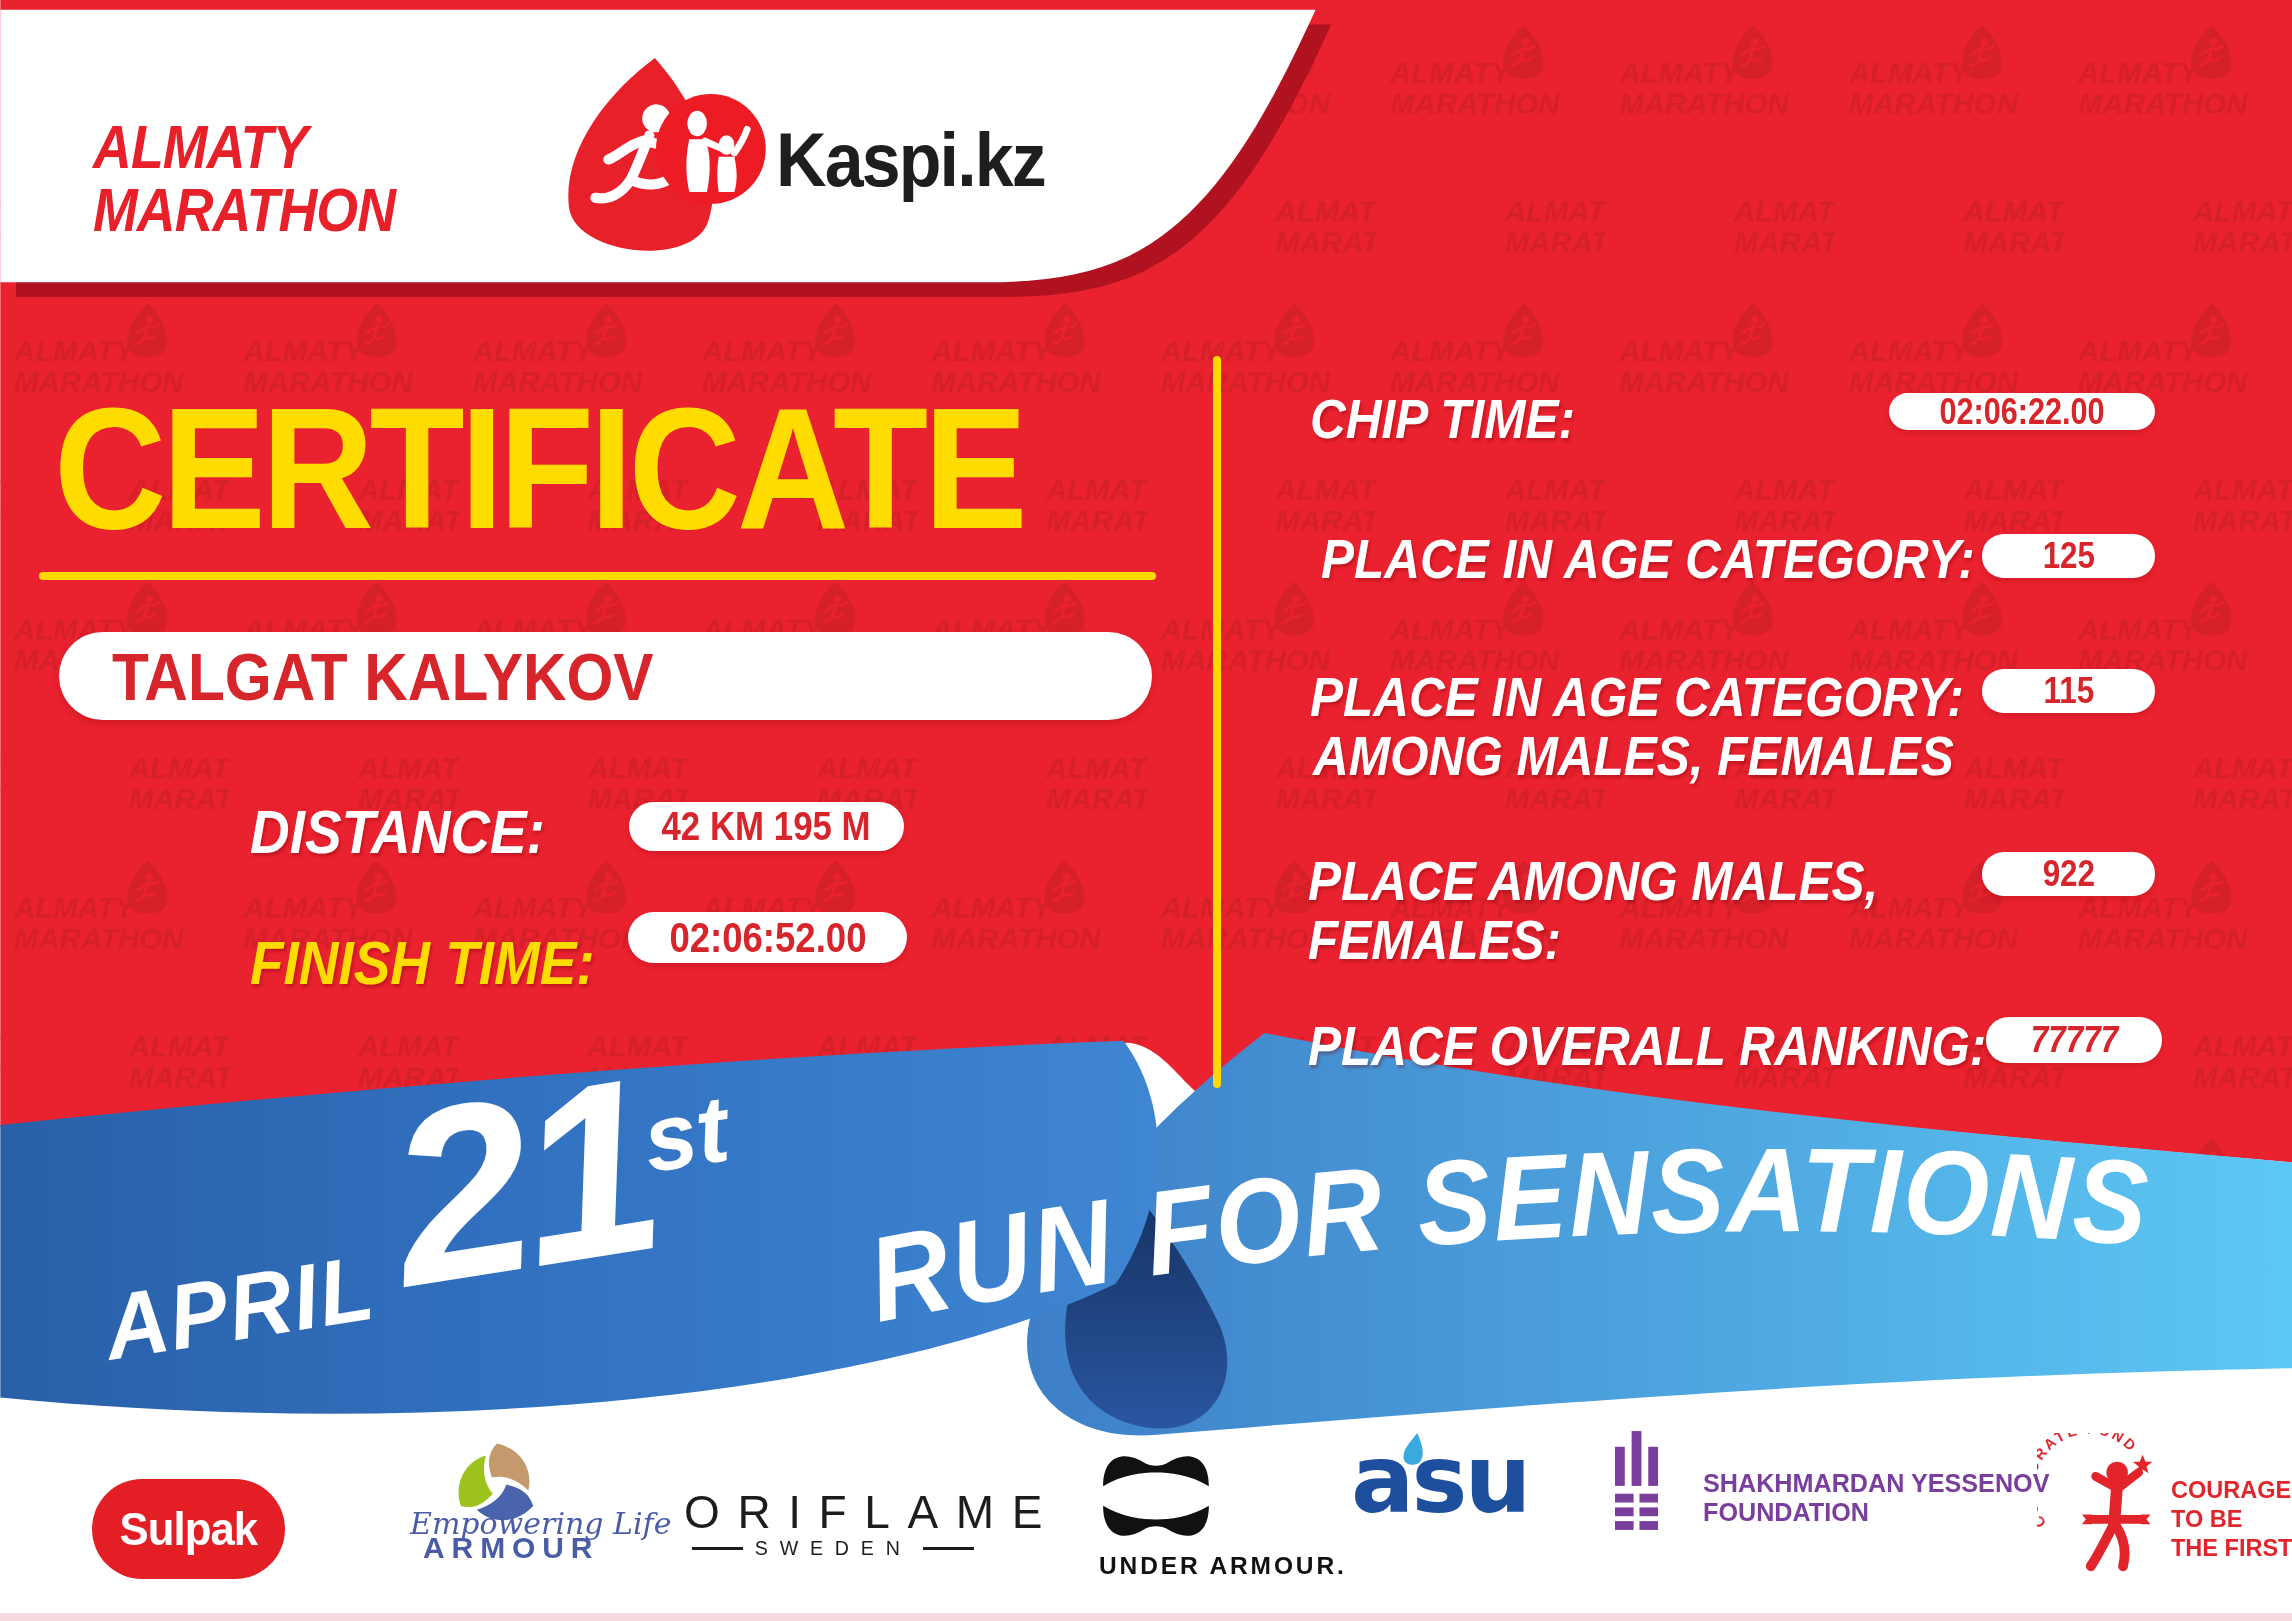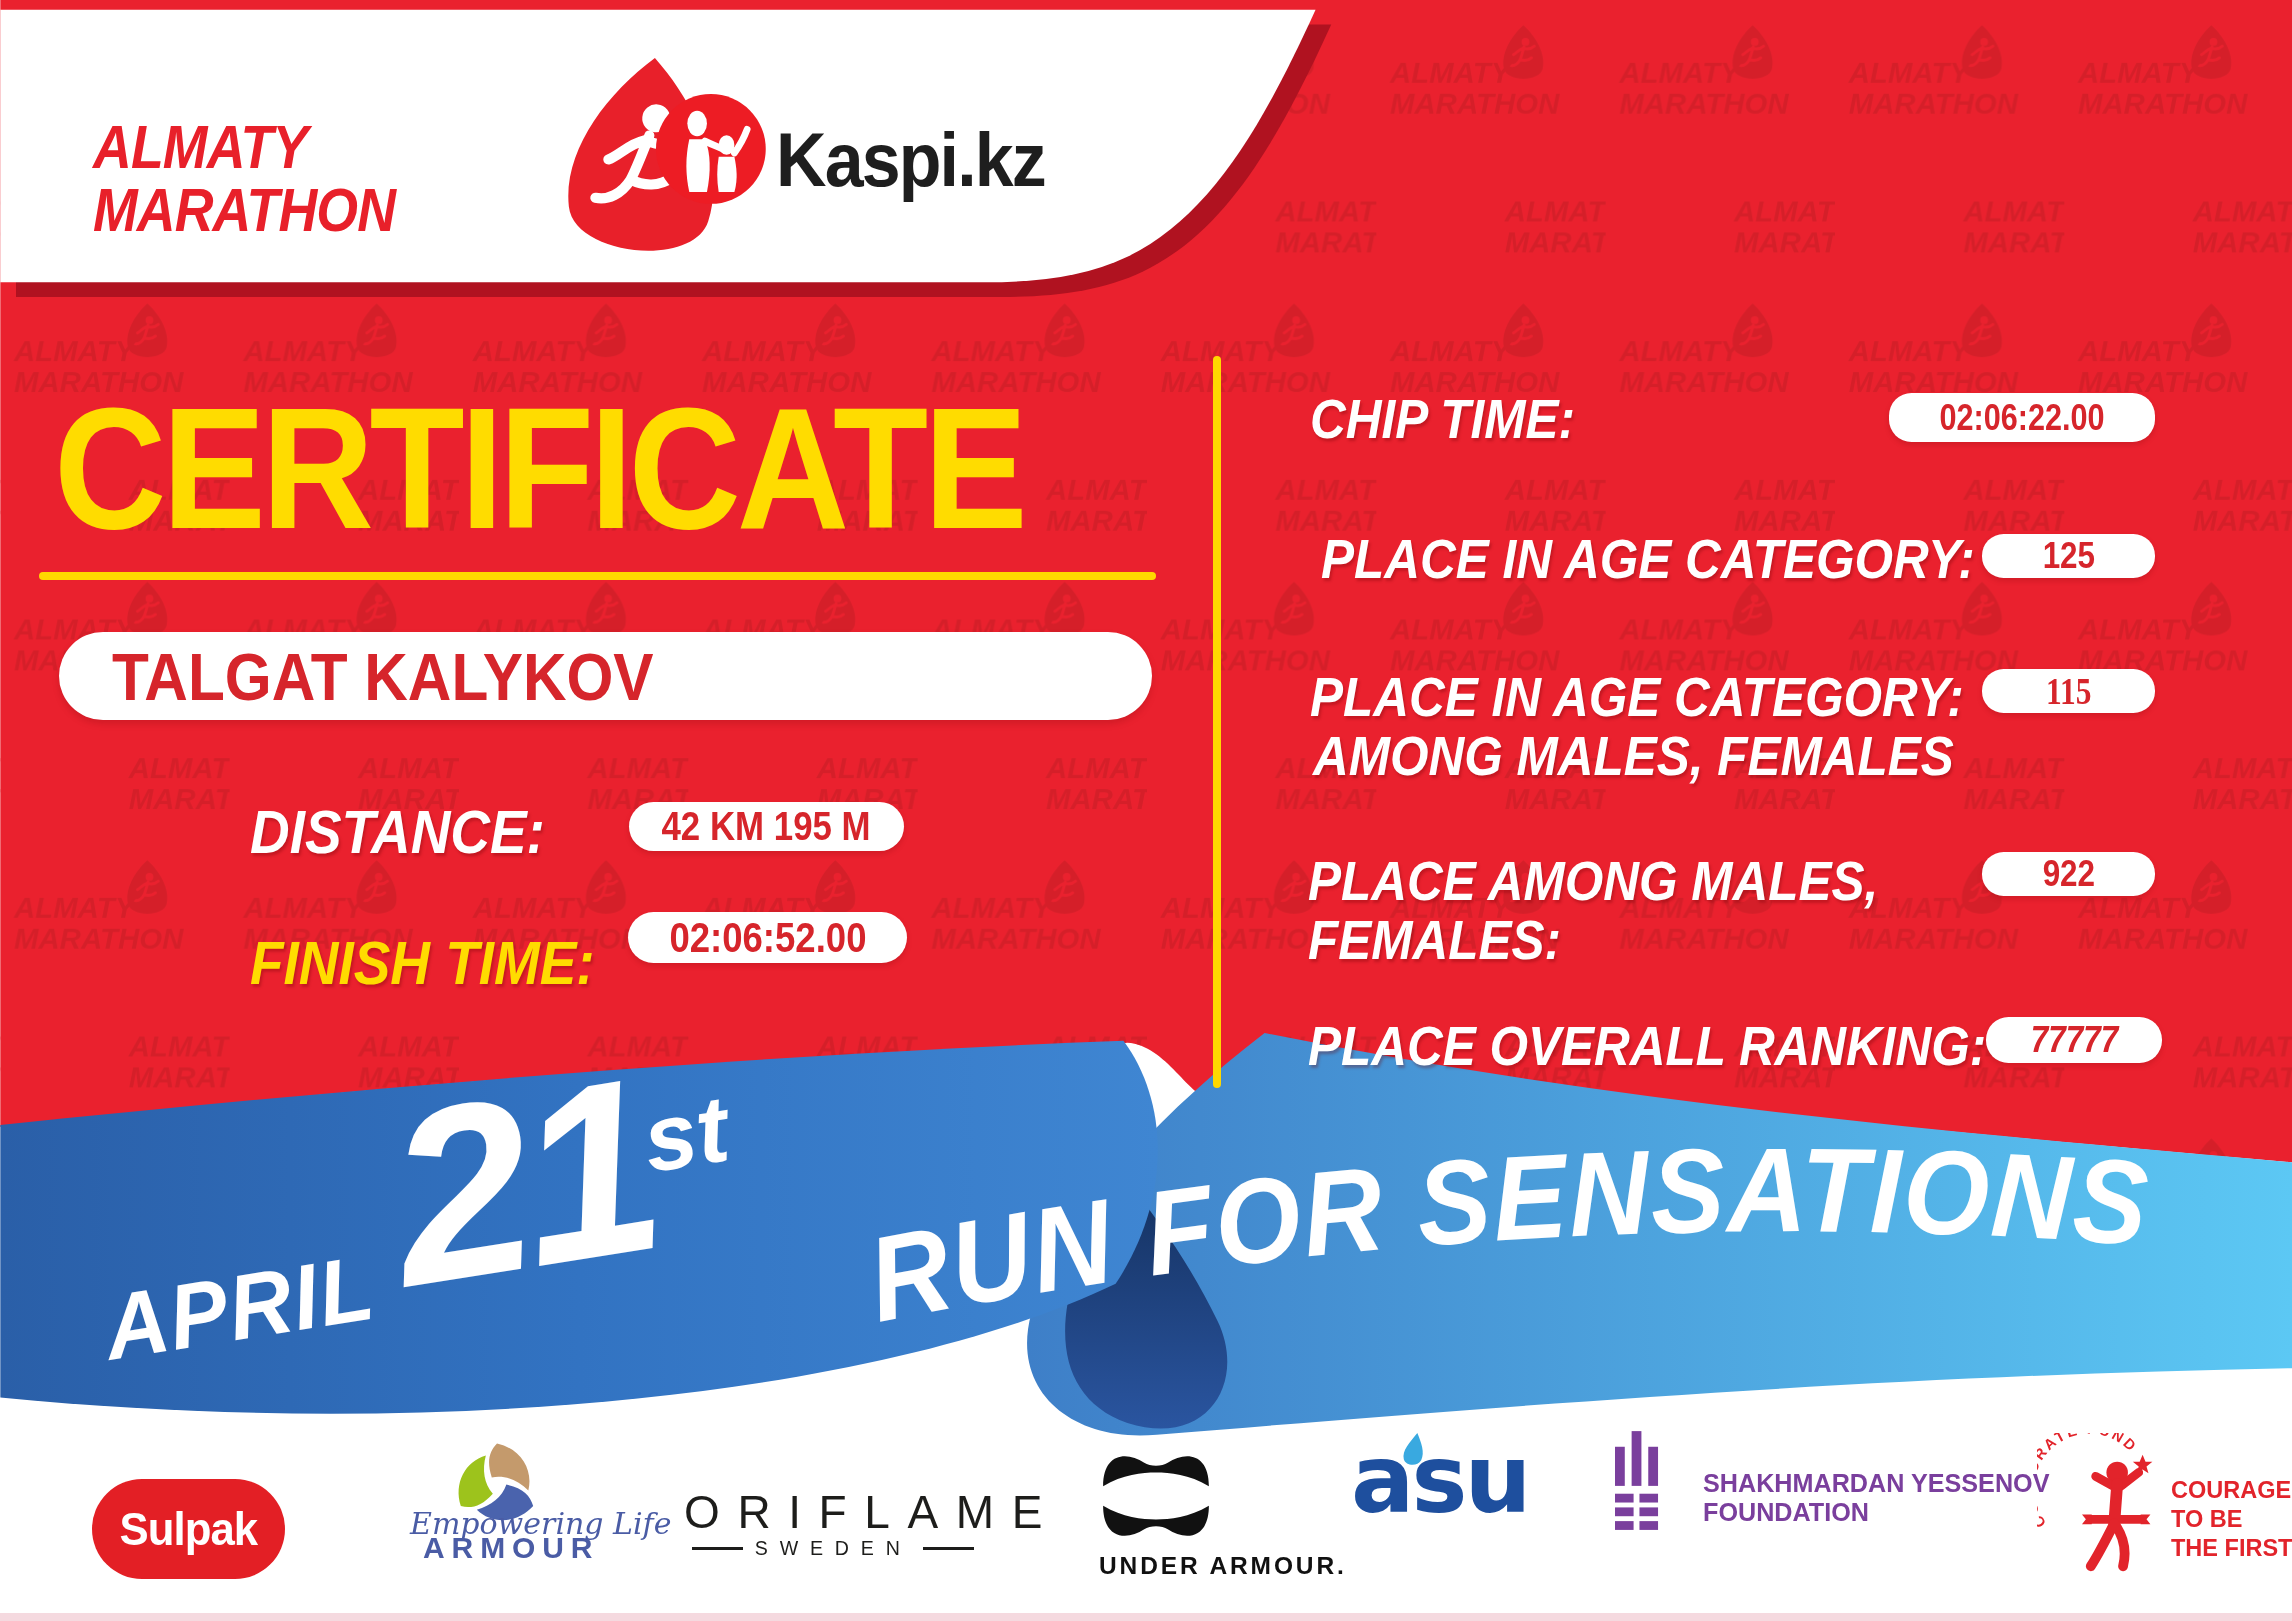--- a/index.html
+++ b/index.html
@@ -30,23 +30,23 @@
   .lbl-left{font-size:61px;}
   .lbl-yellow{color:#FFDC00;}
   .pill{position:absolute;background:#fff;display:flex;align-items:center;justify-content:center;
         color:#D6252B;font-weight:bold;white-space:nowrap;box-shadow:0 2.9px 4.9px rgba(140,10,15,.25);}
   .pill span{transform:scaleX(.85);transform-origin:center;}
   .pill-dist{left:629px;top:802px;width:275px;height:49px;border-radius:24.5px;font-size:41px;}
   .pill-fin{left:628px;top:912px;width:279px;height:51px;border-radius:25.5px;font-size:43px;}
 
   
   .vline{position:absolute;left:1213px;top:356px;width:7.8px;height:732px;background:#FFD800;border-radius:3.9px;}
-  .pill-chip{left:1889px;top:393px;width:266px;height:49px;border-radius:22.5px;font-size:36px;}
+  .pill-chip{left:1889px;top:393px;width:266px;height:37px;border-radius:22.5px;font-size:36px;}
   .pill-age{left:1982px;top:534px;width:173px;height:44px;border-radius:21.6px;font-size:37px;}
-  .pill-agemf{left:1982px;top:669px;width:173px;height:44px;border-radius:21.6px;font-size:37px;font-family:Liberation Serif, serif;}
+  .pill-agemf{left:1982px;top:669px;width:173px;height:44px;border-radius:21.6px;font-size:37px;}
   .pill-mf{left:1982px;top:852px;width:173px;height:44px;border-radius:21.6px;font-size:37px;}
   .pill-ovr{left:1986px;top:1017px;width:176px;height:46px;border-radius:22.5px;font-size:37px;font-style:italic;justify-content:center;}
 
   
   .apr-wrap{position:absolute;left:83px;top:1117px;width:745px;height:314px;transform:rotate(-9deg);
             transform-origin:50% 50%;color:#fff;font-style:italic;font-weight:bold;}
   .apr-month{position:absolute;left:17.6px;top:110px;font-size:92px;letter-spacing:2px;line-height:1;
              transform:scaleX(.95);transform-origin:left top;}
   .apr-day{position:absolute;left:323px;top:-47px;font-size:247px;letter-spacing:-7.8px;line-height:1;}
   .apr-suffix{position:absolute;left:580px;top:7.8px;font-size:94px;line-height:1;}

